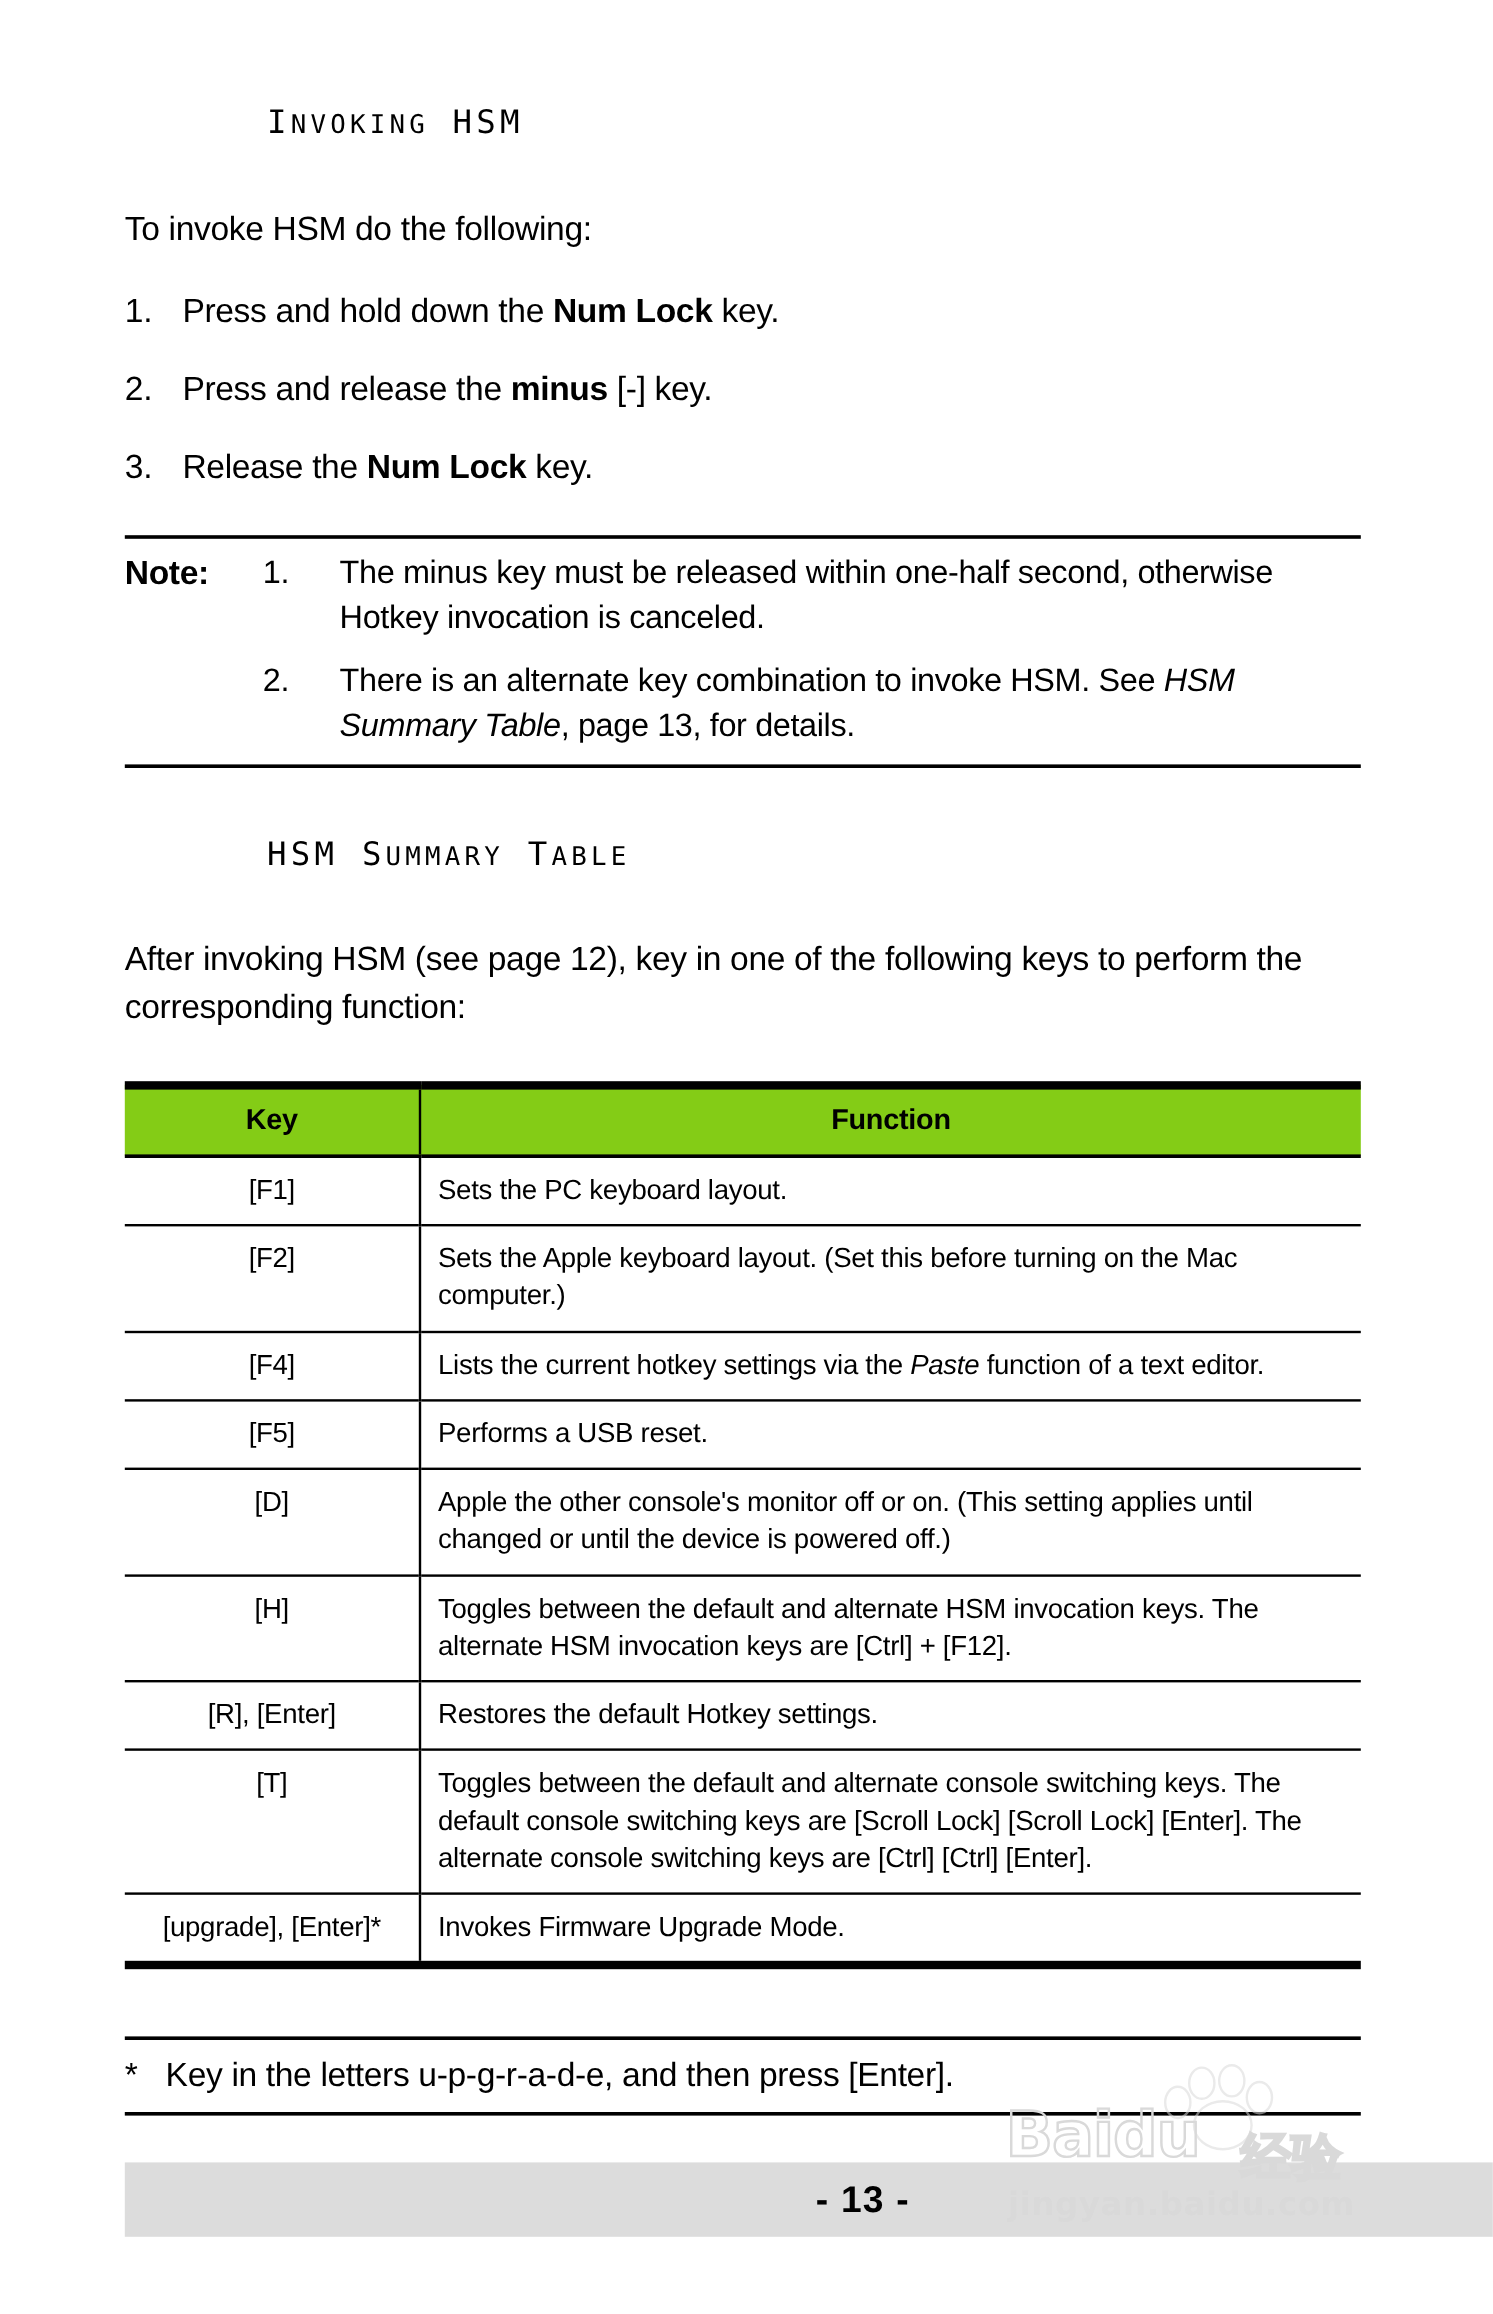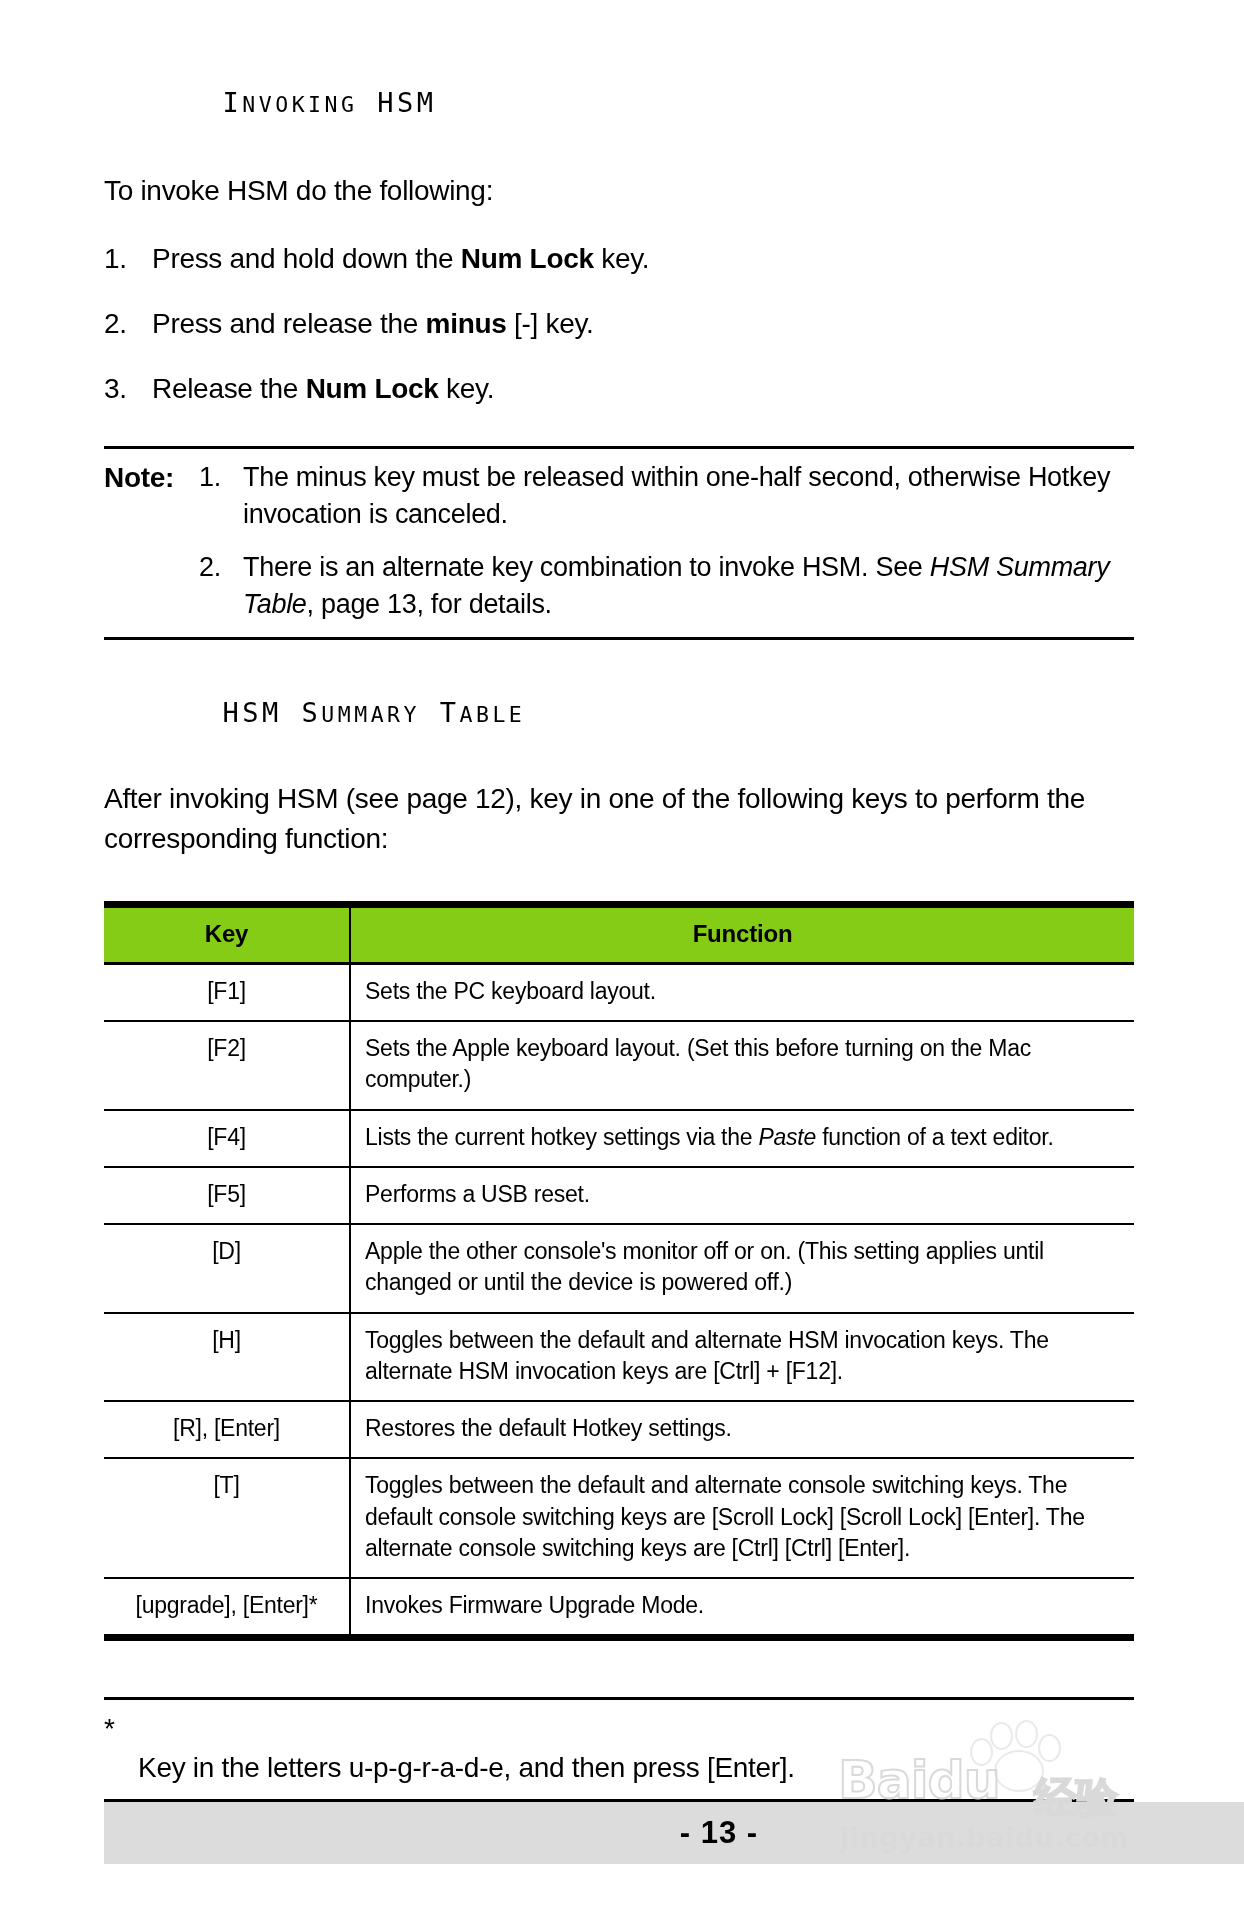--- a/index.html
+++ b/index.html
@@ -73,20 +73,21 @@
   .note-block {
     border-top: 3px solid #000;
     border-bottom: 3px solid #000;
     padding: 10px 0 14px 0;
   }
   .note-row {
     display: flex;
     font-size: 27px;
     line-height: 1.37;
     letter-spacing: -0.3px;
+    gap: 20px;
   }
   .note-label {
     flex: 0 0 95px;
     font-weight: 700;
     font-size: 28px;
   }
   .note-num {
     flex: 0 0 44px;
   }
   .note-body { flex: 1; }
@@ -155,21 +156,21 @@
   }
   .footnote-row {
     display: flex;
     font-size: 28px;
     line-height: 1.35;
     letter-spacing: -0.3px;
   }
   .footnote-mark {
     flex: 0 0 34px;
   }
-  .footnote-text { flex: 1; margin-top: 39px; }
+  .footnote-text { flex: 1; }
 
   
   .footer-bar {
     position: absolute;
     left: 104px;
     top: 1802px;
     width: 1230px;
     height: 62px;
     background: #dcdcdc;
     display: flex;

